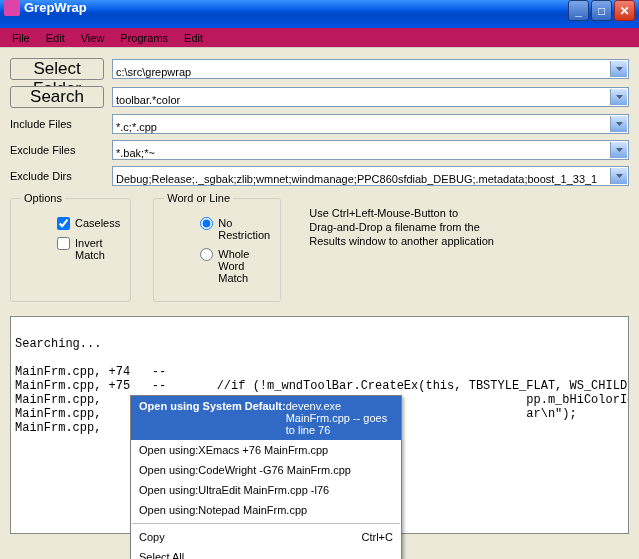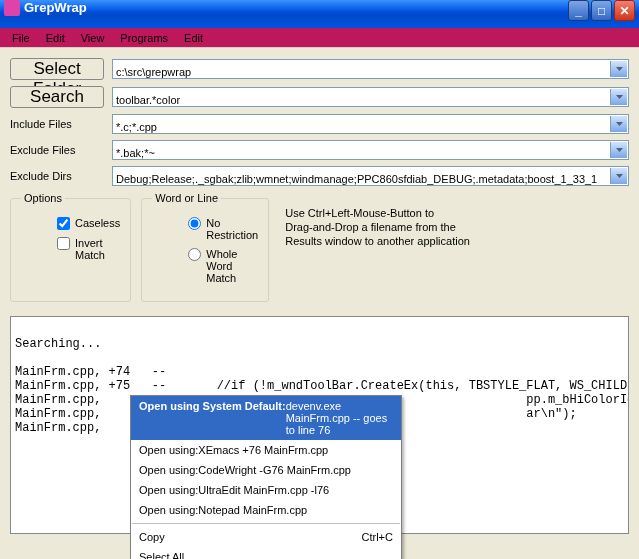--- a/index.html
+++ b/index.html
@@ -12,21 +12,21 @@
 .winbtn.close { background: linear-gradient(180deg,#f08171,#d43516); border-color: #922; }
 .menubar { height: 20px; background: #be185d; border-bottom: 1px solid #d4d0c8; display: flex; align-items: center; padding: 0 4px; }
 .menubar span { padding: 2px 8px; cursor: pointer; }
 .content { padding: 10px; position: relative; }
 .row { display: flex; align-items: center; margin-bottom: 6px; gap: 8px; }
 .btn { width: 94px; height: 22px; background: #ece9d8; border: 1px solid #888; border-radius: 3px; cursor: pointer; font-size: 17px; }
 .lbl { width: 94px; text-align: left; }
 .combo { flex: 1; height: 20px; border: 1px solid #7f9db9; background: white; position: relative; display: flex; align-items: flex-end; padding: 0 22px 0 3px; }
 .combo .drop { position: absolute; right: 1px; top: 1px; width: 17px; height: 16px; background: linear-gradient(180deg,#d2e5ff,#7ba7e8); border-left: 1px solid #7f9db9; display: flex; align-items: center; justify-content: center; cursor: pointer; }
 .drop svg { width: 7px; height: 4px; }
-.opt-row { display: flex; gap: 10px; margin-top: 4px; }
+.opt-row { display: flex; gap: 22px; margin-top: 4px; }
 fieldset { border: 1px solid #d4d0c8; padding: 6px 10px 10px; border-radius: 3px; font-size: 11px; }
 fieldset legend { padding: 0 3px; }
 .opts { width: 110px; }
 .word { width: 120px; }
 .chk, .rad { display: flex; align-items: flex-start; gap: 5px; margin: 7px 0; padding-left: 36px; }
 .chk input, .rad input { margin: 0; }
 .hint { padding: 14px 6px; line-height: 14px; }
 .results { margin-top: 14px; border: 1px solid #888; background: white; height: 218px; padding: 6px 4px; font-family: 'Courier New', monospace; font-size: 12px; white-space: pre; overflow: hidden; position: relative; }
 .ctxmenu { position: absolute; left: 130px; top: 395px; width: 272px; background: #fff; border: 1px solid #808080; box-shadow: 2px 2px 3px rgba(0,0,0,0.3); font-size: 11px; z-index: 10; }
 .ctxmenu .mi { padding: 4px 8px; cursor: pointer; display:flex; }

